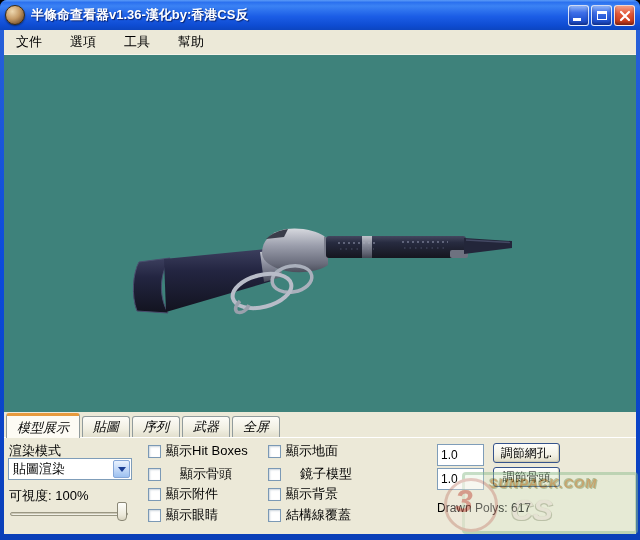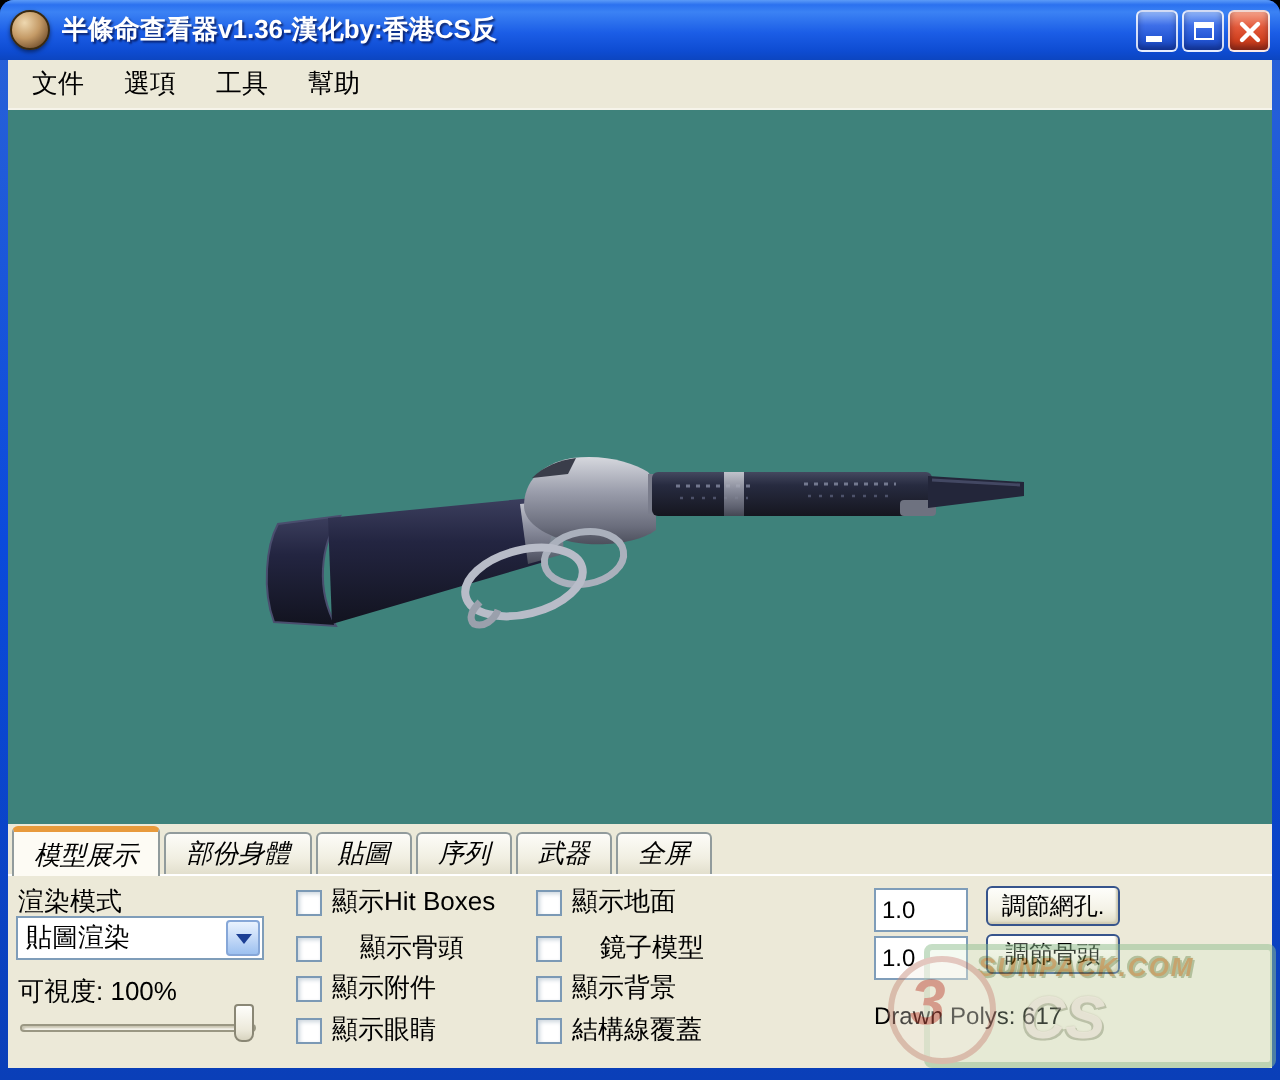--- a/index.html
+++ b/index.html
@@ -24,21 +24,21 @@
     position:relative; cursor:pointer; box-shadow:inset 0 -2px 3px rgba(0,0,30,.35); }
   .btn-blue { background:linear-gradient(180deg,#8fb4f8 0%,#3e6fe8 35%,#2456d4 70%,#1a48c4 100%); }
   .btn-close { background:linear-gradient(180deg,#f4a088 0%,#e3593a 40%,#cf3f1e 75%,#b83414 100%); }
   .glyph-min { position:absolute; left:4px; bottom:4px; width:8px; height:3px; background:#fff; }
   .glyph-max { position:absolute; left:5px; top:5px; width:10px; height:9px;
     border:1px solid #fff; border-top-width:3px; }
   .glyph-x { position:absolute; left:4px; top:4px; }
 
   
   .menubar { position:absolute; top:30px; left:4px; right:4px; height:25px; background:#ECE9D8;
-    display:flex; align-items:center; padding-left:2px; border-bottom:1px solid #f6f4ea; }
+    display:flex; align-items:center; padding-left:2px; border-bottom:1px solid #f6f4ea;gap:8px; }
   .menu-item { padding:3px 10px; cursor:default; }
 
   
   .viewport { position:absolute; top:55px; left:4px; right:4px; height:357px; background:#3E827B; }
   .viewport svg { display:block; }
 
   
   .tabstrip { position:absolute; top:412px; left:4px; right:4px; height:25px; background:#ECE9D8;
     display:flex; align-items:flex-end; padding-left:2px;font-style:italic; }
   .tab { height:21px; line-height:20px; padding:0 10px; margin-right:2px;
@@ -180,21 +180,20 @@
 
       <ellipse cx="288" cy="224" rx="20" ry="13" fill="none" stroke="#aab0bc" stroke-width="3.5" transform="rotate(-10 288 224)"></ellipse>
 
       <ellipse cx="258" cy="236" rx="30" ry="16" fill="none" stroke="#b8bcc8" stroke-width="4" transform="rotate(-14 258 236)"></ellipse>
       <path d="M236,246 C232,250 230,254 233,257 C238,259 243,255 245,250" fill="none" stroke="#9aa0ac" stroke-width="3.5"></path>
     </svg>
   </div>
 
   <div class="tabstrip">
     <div class="tab active">模型展示</div>
-    <div class="tab">部份身體</div>
     <div class="tab">貼圖</div>
     <div class="tab">序列</div>
     <div class="tab">武器</div>
     <div class="tab">全屏</div>
   </div>
 
   <div class="panel">
 
     <div class="lbl lbl-render">渲染模式</div>
     <div class="combo">

